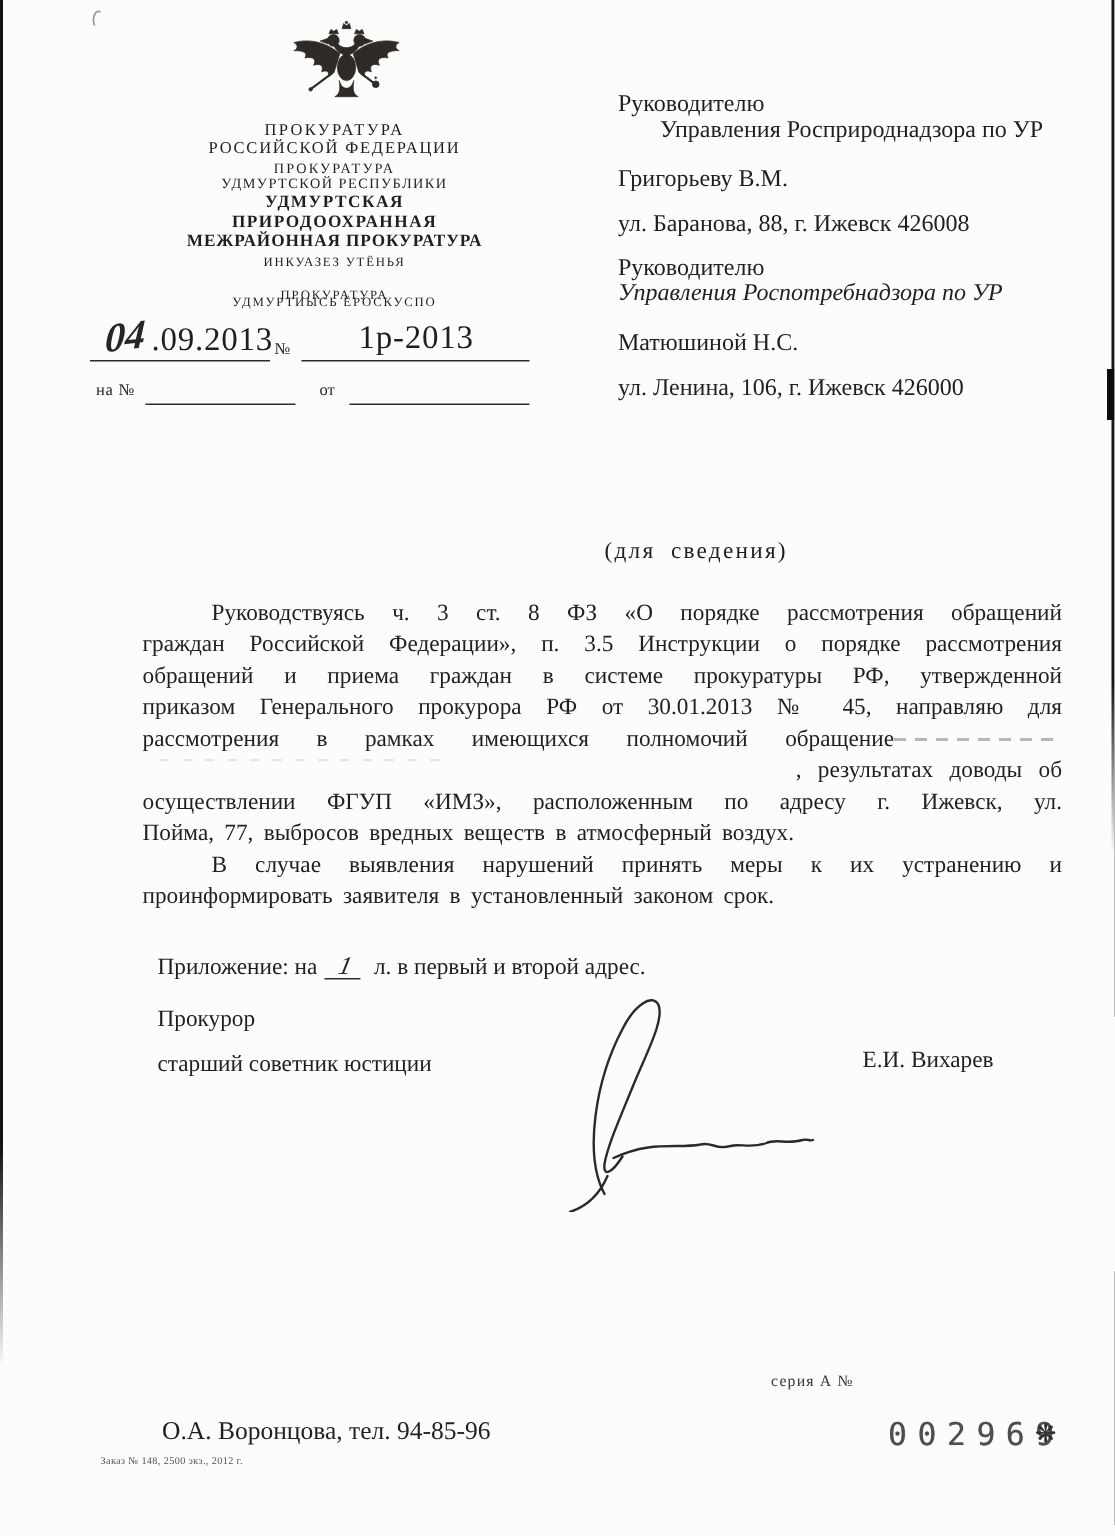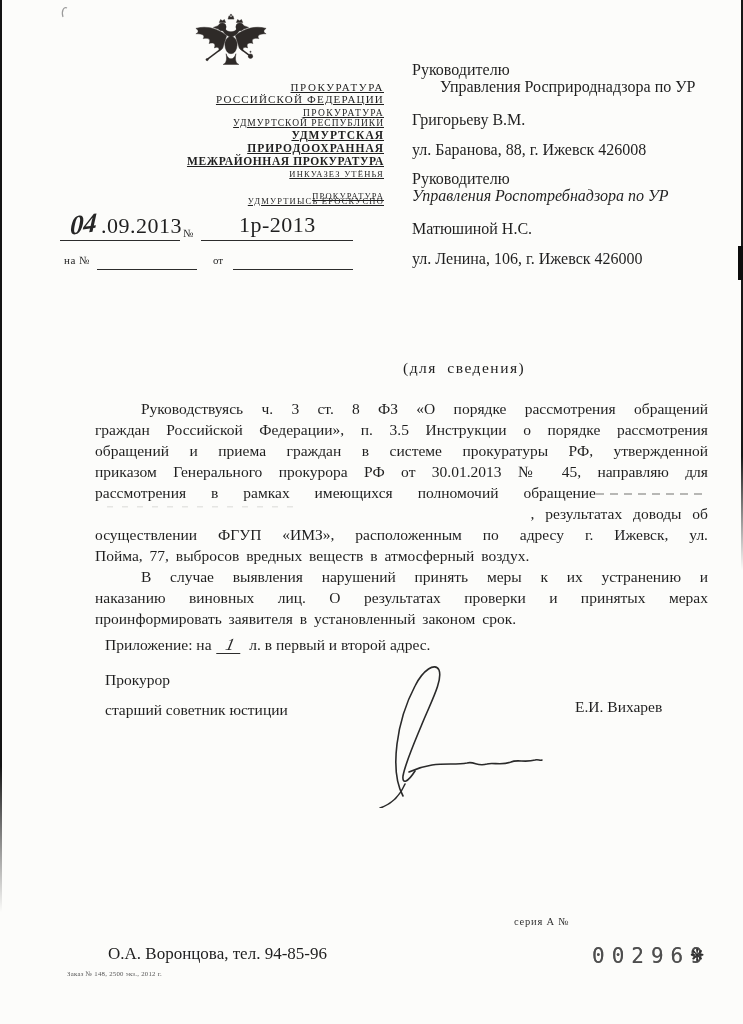--- a/index.html
+++ b/index.html
@@ -9,21 +9,21 @@
     font-family:"Liberation Serif", serif;overflow:hidden;
   }
   .abs{position:absolute;}
   
   .edge-left{left:0;top:0;width:2px;height:912px;
     background:linear-gradient(180deg,#141414 0%,#141414 84%,rgba(20,20,20,0) 100%);}
   .edge-right{right:0;top:0;width:2px;height:570px;
     background:linear-gradient(180deg,#171717 0%,#171717 80%,rgba(20,20,20,0) 100%);}
   .edge-right-notch{right:0;top:246px;width:5px;height:34px;background:#0c0c0c;}
   
-  .lh{left:62px;width:322px;text-align:right;text-decoration:underline;}
+  .lh{left:62px;width:322px;text-align:center;}
   .lh-org1a{top:81px;font-size:11px;letter-spacing:1.6px;}
   .lh-org1b{top:93px;font-size:11px;letter-spacing:1.2px;}
   .lh-org2a{top:108px;font-size:9.5px;letter-spacing:1.4px;}
   .lh-org2b{top:118px;font-size:9.5px;letter-spacing:1px;}
   .lh-org3a{top:129px;font-size:11.5px;font-weight:bold;letter-spacing:1px;}
   .lh-org3b{top:142px;font-size:11.5px;font-weight:bold;letter-spacing:1px;}
   .lh-org3c{top:155px;font-size:11.5px;font-weight:bold;letter-spacing:.6px;}
   .lh-org4a{top:169px;font-size:8.5px;letter-spacing:1.2px;}
   .lh-org4b{top:196px;font-size:8.5px;letter-spacing:1.2px;}
   .lh-org4c{top:191px;font-size:8.5px;letter-spacing:1.2px;}
@@ -153,21 +153,20 @@
   <div class="abs body">
     <div class="bl j ind"><span>Руководствуясь ч. 3 ст. 8 ФЗ «О порядке рассмотрения обращений</span></div>
     <div class="bl j"><span>граждан Российской Федерации», п. 3.5 Инструкции о порядке рассмотрения</span></div>
     <div class="bl j"><span>обращений и приема граждан в системе прокуратуры РФ, утвержденной</span></div>
     <div class="bl j"><span>приказом Генерального прокурора РФ от 30.01.2013 № 45, направляю для</span></div>
     <div class="bl j"><span>рассмотрения в рамках имеющихся полномочий обращение</span><span class="redact-tail"></span></div>
     <div class="bl r"><span>, результатах доводы об</span></div>
     <div class="bl j"><span>осуществлении ФГУП «ИМЗ», расположенным по адресу г. Ижевск, ул.</span></div>
     <div class="bl l"><span>Пойма, 77, выбросов вредных веществ в атмосферный воздух.</span></div>
     <div class="bl j ind"><span>В случае выявления нарушений принять меры к их устранению и</span></div>
-    <div class="bl j"><span>наказанию виновных лиц. О результатах проверки и принятых мерах</span></div>
     <div class="bl l"><span>проинформировать заявителя в установленный законом срок.</span></div>
     <div class="abs smudge"></div>
   </div>
 
   <div class="abs attach">
     <span>Приложение: на</span>
     <span class="hand-count hand">1</span>
     <span>л. в первый и второй адрес.</span>
   </div>
 

